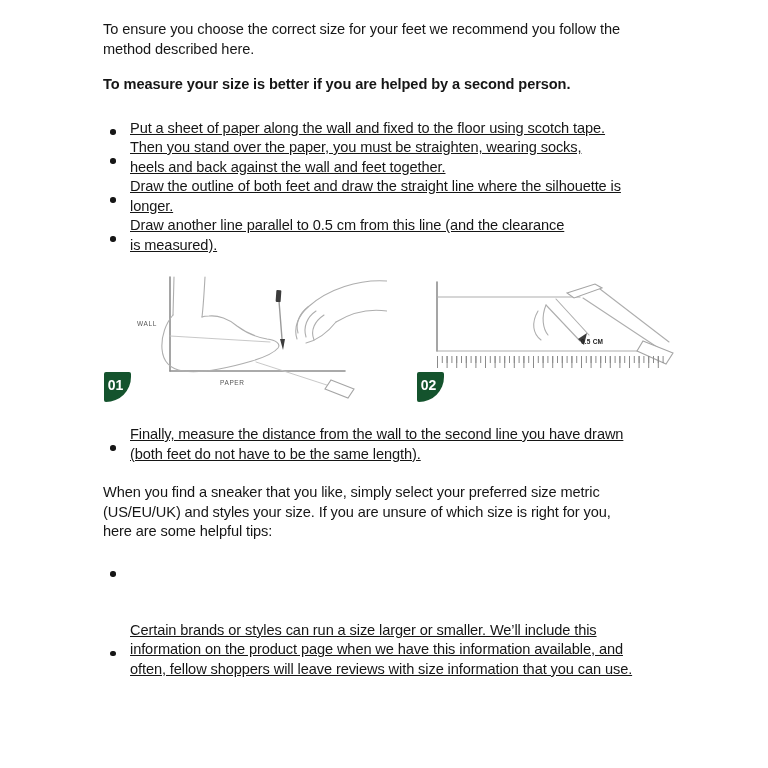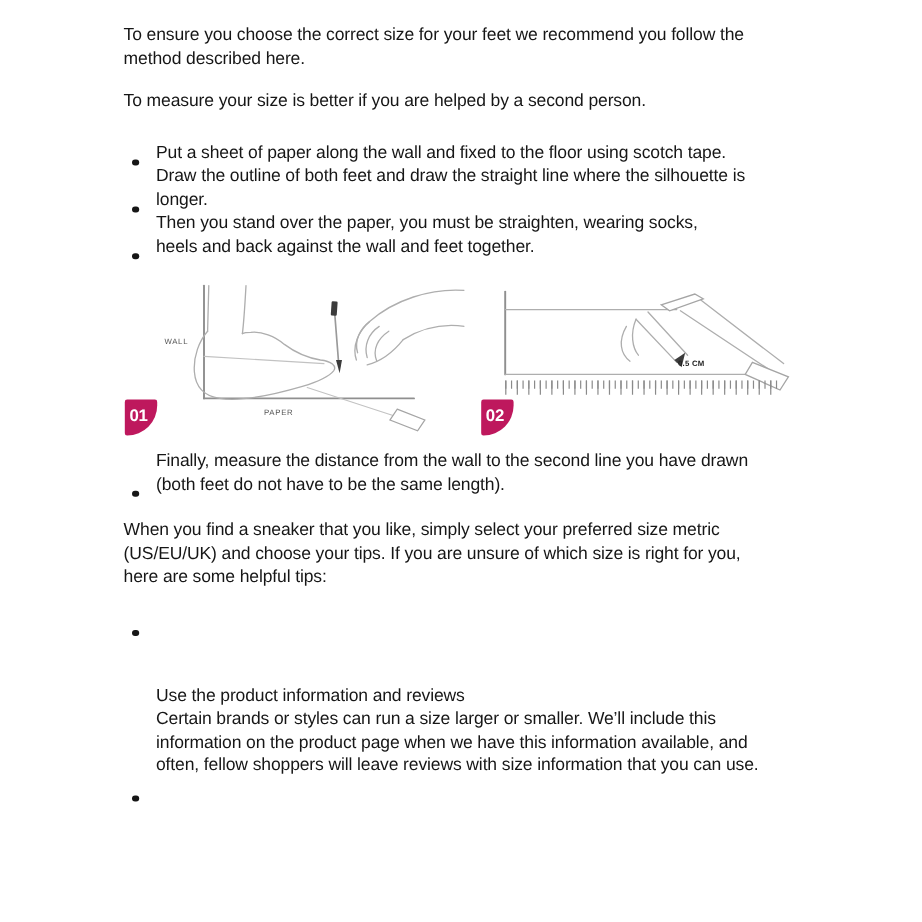--- a/index.html
+++ b/index.html
@@ -8,84 +8,89 @@
     font-family:"Liberation Sans",sans-serif;
     color:#161616;
   }
   .page{position:relative;width:768px;height:768px;background:#fff;overflow:hidden;}
   .content{
     position:absolute;left:103px;top:20px;width:600px;
     font-size:14.6px;line-height:19.5px;letter-spacing:-0.1px;
   }
   p{margin:0;white-space:pre-line;}
   .p-intro1{margin-bottom:16px;}
-  .p-intro2{margin-bottom:24px;}
+  .p-intro2{margin-bottom:24px;font-weight:bold;}
   .p-tipintro{margin-top:19px;margin-bottom:19px;}
   ul{list-style:none;margin:0;padding:0;}
-  li{display:flex;align-items:flex-end;}
+  li{display:flex;align-items:center;text-decoration:underline;}
   .dot{
     flex:0 0 27px;max-width:27px;box-sizing:border-box;
     padding-top:7px;
   }
   .dot::after{
     content:"";display:block;width:5.5px;height:5.5px;border-radius:50%;
     background:#161616;margin-left:7px;
   }
   .li-text{white-space:pre-line;}
   .tips-list li{margin-bottom:21px;}
   .tip-body{display:block;white-space:pre-line;}
 
   
   .figures{
     display:flex;gap:14px;margin-top:14px;margin-bottom:0;
     height:135px;margin-left:1px;
   }
   figure{margin:0;position:relative;height:135px;}
   .fig1{width:283px;}
-  .fig2{width:272px;}
+  .fig2{width:272px;margin-left:16px;}
   figure svg{position:absolute;left:0;top:0;}
   .badge{
     position:absolute;left:0;bottom:2px;width:27px;height:30px;
-    background:#be185d;color:#ffffff;
+    background:#14532d;color:#ffffff;
     border-radius:2px 2px 26px 2px;
     font-weight:bold;font-size:14px;
     display:flex;align-items:center;justify-content:center;
     padding-right:4px;padding-bottom:2px;box-sizing:border-box;
   }
   svg text{
     font-family:"Liberation Sans",sans-serif;
     fill:#555;font-size:6.5px;letter-spacing:0.6px;
   }
   svg text.bold{font-weight:bold;fill:#222;letter-spacing:0.2px;}
-  .resultlist{margin-top:10px;}
+  .resultlist{margin-top:21px;}
 </style>
 </head>
 <body>
 
 <div class="page">
   <div class="content">
 
     <p class="p-intro1">To ensure you choose the correct size for your feet we recommend you follow the
 method described here.</p>
     <p class="p-intro2">To measure your size is better if you are helped by a second person.</p>
 
     <ul>
       <li>
         <span class="dot"></span>
         <span class="li-text">Put a sheet of paper along the wall and fixed to the floor using scotch tape.</span>
       </li>
       <li>
         <span class="dot"></span>
+        <span class="li-text">Then you stand over the paper, you must be straighten, wearing socks,
+heels and back against the wall and feet together.</span>
+      </li>
+      <li>
+        <span class="dot"></span>
         <span class="li-text">Draw the outline of both feet and draw the straight line where the silhouette is
 longer.</span>
       </li>
       <li>
         <span class="dot"></span>
-        <span class="li-text">Then you stand over the paper, you must be straighten, wearing socks,
-heels and back against the wall and feet together.</span>
+        <span class="li-text">Draw another line parallel to 0.5 cm from this line (and the clearance
+is measured).</span>
       </li>
     </ul>
 
     <div class="figures">
 
       <figure class="fig1">
         <svg width="283" height="135" viewBox="0 0 283 135">
           <g fill="none" stroke="#aeaeae" stroke-width="1.1" stroke-linecap="round">
 
             <line x1="66" y1="8" x2="66" y2="102" stroke="#8f8f8f" stroke-width="1.6"></line>
@@ -152,33 +157,32 @@
 
     <ul class="resultlist">
       <li>
         <span class="dot"></span>
         <span class="li-text">Finally, measure the distance from the wall to the second line you have drawn
 (both feet do not have to be the same length).</span>
       </li>
     </ul>
 
     <p class="p-tipintro">When you find a sneaker that you like, simply select your preferred size metric
-(US/EU/UK) and choose your tips. If you are unsure of which size is right for you,
+(US/EU/UK) and styles your size. If you are unsure of which size is right for you,
 here are some helpful tips:</p>
 
     <ul class="tips-list">
       <li>
         <span class="dot"></span>
         <span class="li-text">
         </span>
       </li>
       <li>
         <span class="dot"></span>
         <span class="li-text">
-          <span>Use the product information and reviews</span>
           <span class="tip-body">Certain brands or styles can run a size larger or smaller. We’ll include this
 information on the product page when we have this information available, and
 often, fellow shoppers will leave reviews with size information that you can use.</span>
         </span>
       </li>
     </ul>
 
   </div>
 </div>
 

